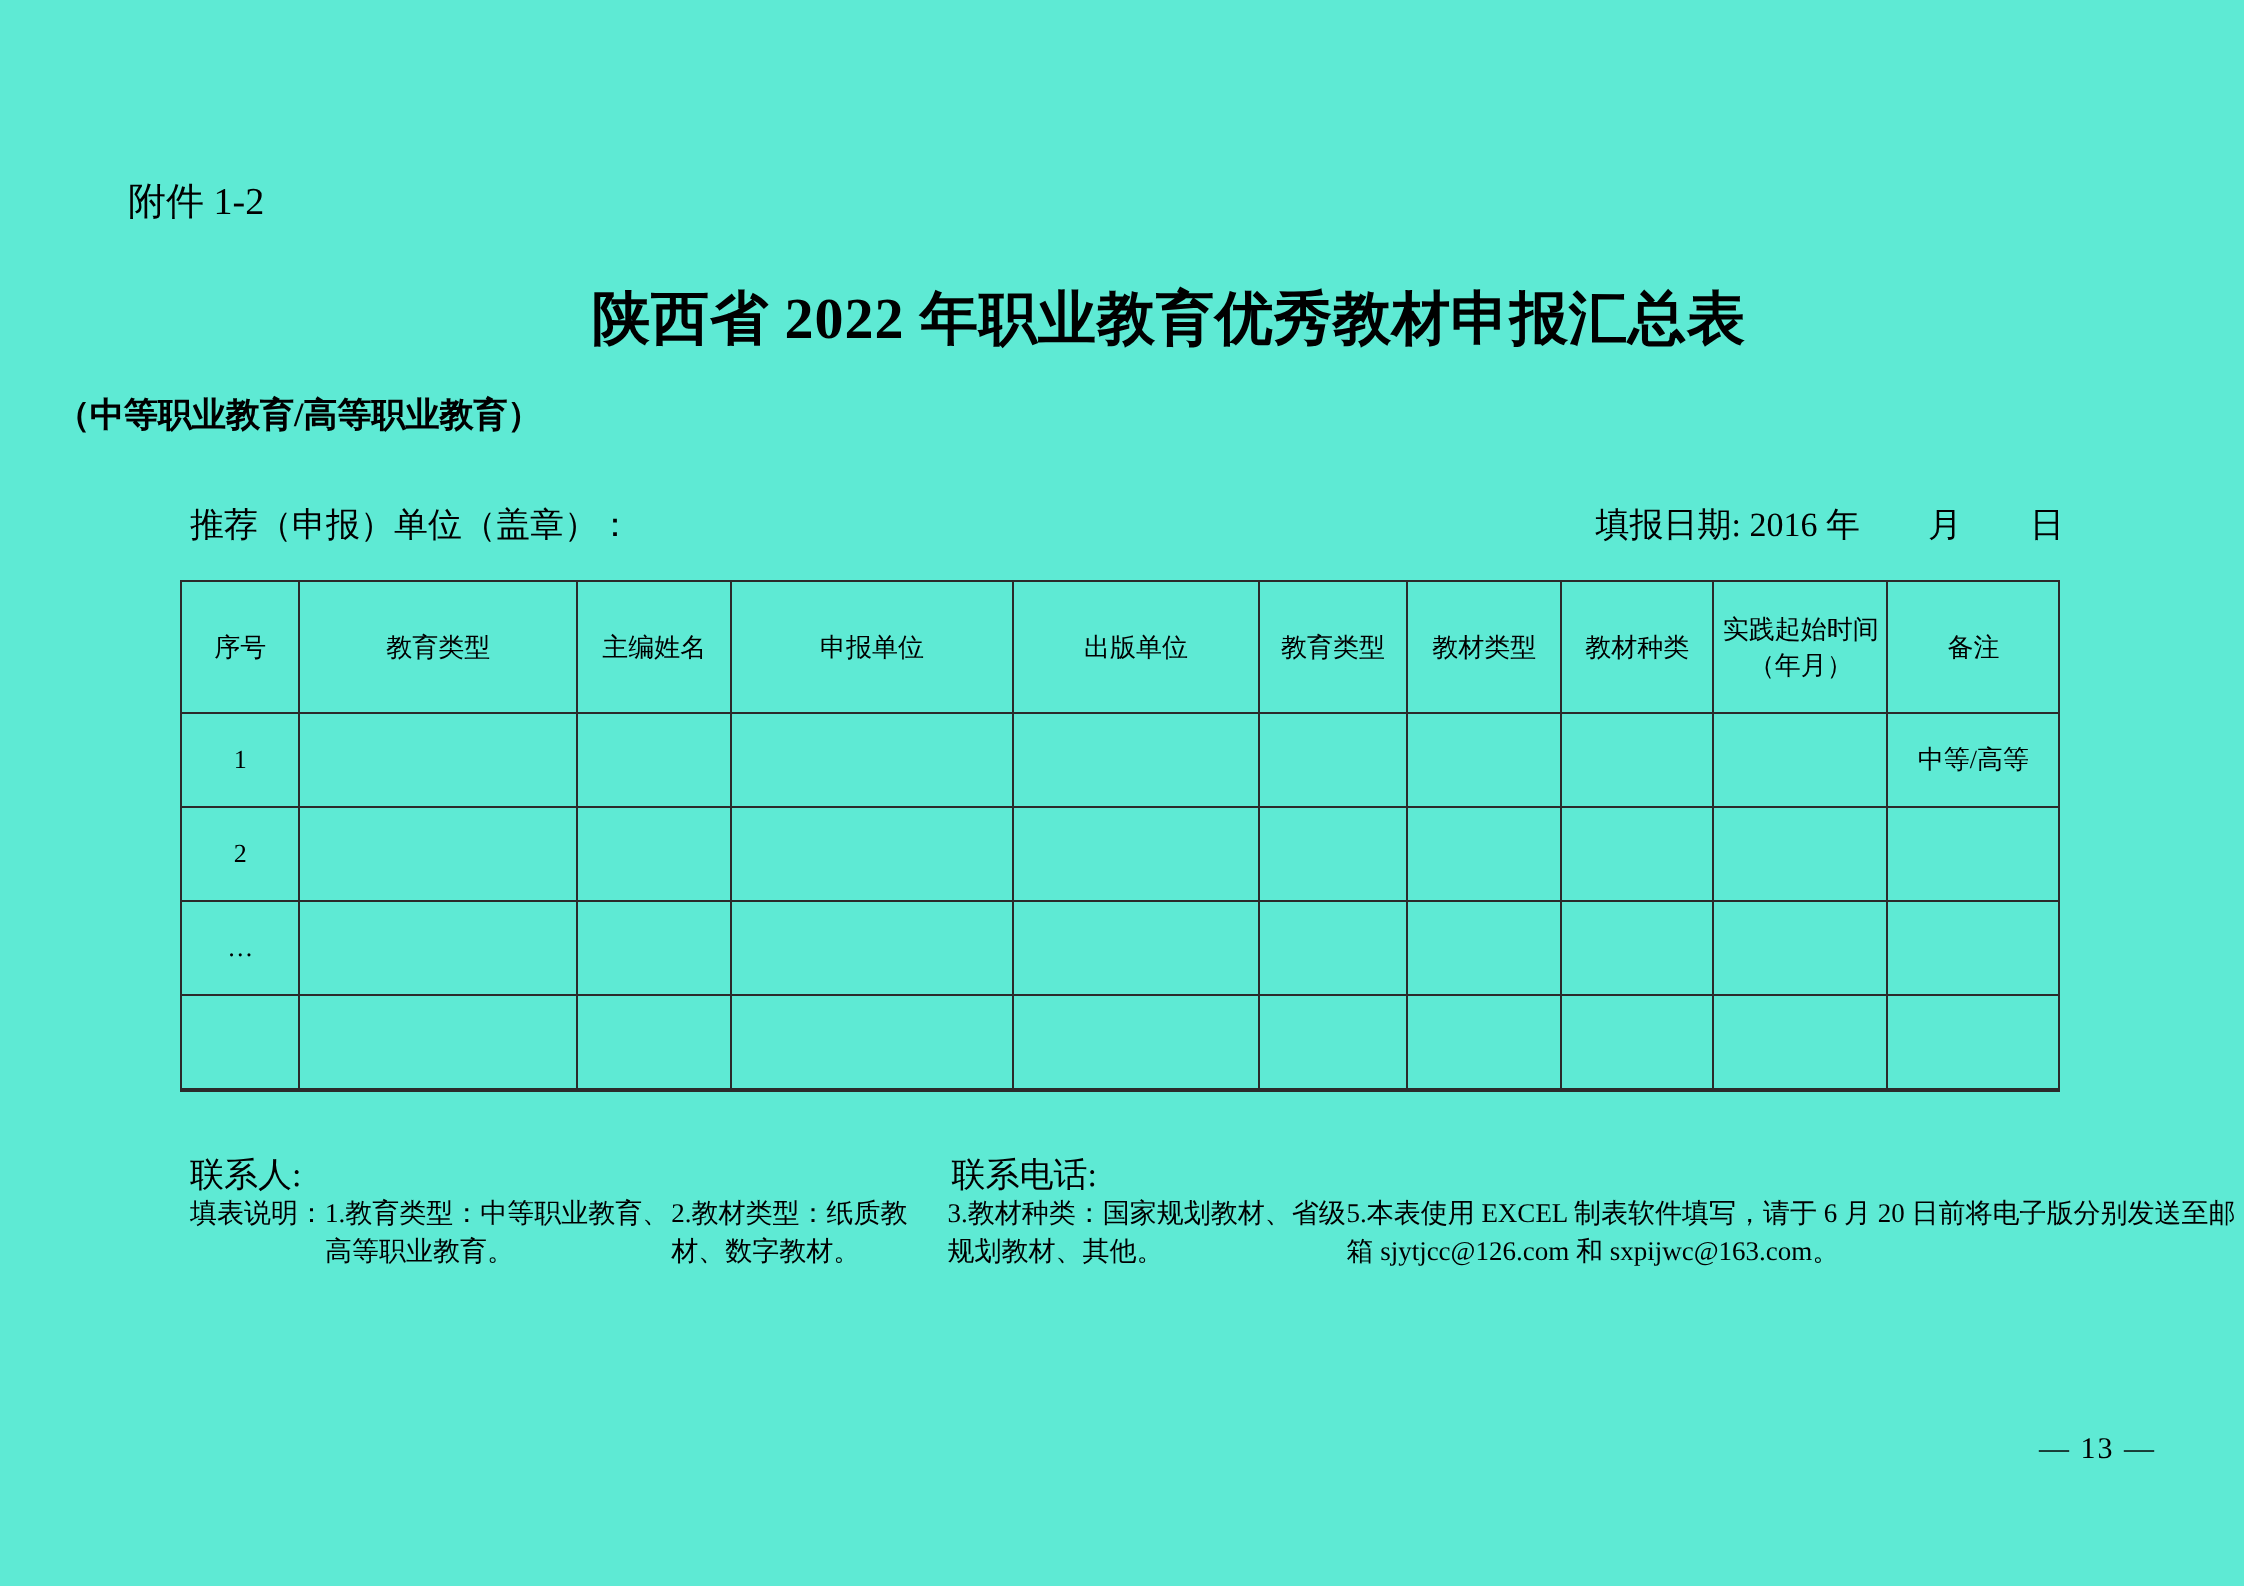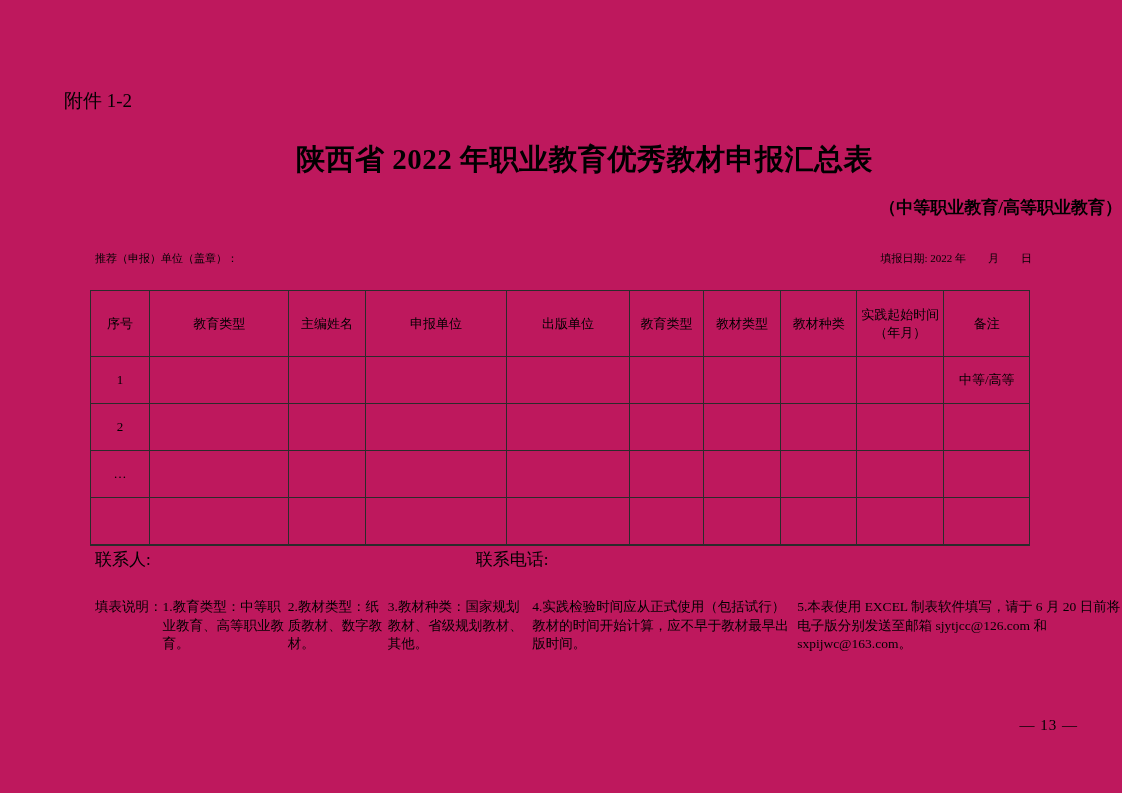--- a/index.html
+++ b/index.html
@@ -1,65 +1,65 @@
 <!DOCTYPE html>
 <html><head>
 <meta charset="utf-8">
 <style>
   * { margin:0; padding:0; box-sizing:border-box; }
   html,body { background:#ffffff; }
   .page {
     position:relative;
     width:1122px; height:793px;
-    background:#be185d;
+    background:#5eead4;
     font-family:"Liberation Serif","DejaVu Serif",serif;
     color:#000;
     overflow:hidden;
   }
   .attachment {
     position:absolute; left:64px; top:88px;
     font-size:19px;
   }
   .title {
     position:absolute; left:0; right:0; top:140px;
     text-align:center;
     font-size:29px; font-weight:bold;
     letter-spacing:0.5px;
     padding-left:47px;
   }
   .subtitle {
     position:absolute; left:0; right:0; top:196px;
-    text-align:right;
+    text-align:left;
     font-size:17px; font-weight:bold;margin-left:28px;
   }
   .info-row {
     position:absolute; left:95px; right:90px; top:251px;
     display:flex; justify-content:space-between;
-    font-size:11px;
+    font-size:17px;
   }
   .info-row .pre { white-space:pre; }
   table.main {
     position:absolute; left:90px; top:290px;
     width:940px;
     border-collapse:collapse;
     table-layout:fixed;
     border-radius:29px;
   }
   table.main th, table.main td {
     border:1px solid #2b2b2b;
     text-align:center; vertical-align:middle;
     font-size:13px; font-weight:normal;
     padding:2px 3px;
     overflow:hidden;
   }
   table.main { border:1.5px solid #2b2b2b; border-bottom-width:2px; }
   table.main tr.hdr { height:66px; }
   table.main tr.body { height:47px; }
   .contact-row {
-    position:absolute; left:95px; top:548px;
+    position:absolute; left:95px; top:576px;
     display:flex; font-size:17px;
   }
   .contact-phone { margin-left:325px; }
   .notes {
     position:absolute; left:83px; top:598px;
     display:flex;
     font-size:13.5px; line-height:18.5px;margin-left:12px;
   }
   .notes .label { white-space:nowrap; }
   .notes .items { display:flex; flex-direction:row; }
@@ -73,21 +73,21 @@
 
 <div class="page">
 
   <div class="attachment">附件 1-2</div>
 
   <div class="title">陕西省 2022 年职业教育优秀教材申报汇总表</div>
   <div class="subtitle">（中等职业教育/高等职业教育）</div>
 
   <div class="info-row">
     <span class="pre">推荐（申报）单位（盖章）：</span>
-    <span class="pre">填报日期: 2022 年        月        日</span>
+    <span class="pre">填报日期: 2016 年        月        日</span>
   </div>
 
   <table class="main">
     <colgroup>
       <col style="width:6.3%">
         <col style="width:14.8%">
         <col style="width:8.2%">
       <col style="width:15.0%">
         <col style="width:13.1%">
         <col style="width:7.9%">
@@ -164,20 +164,19 @@
     <span>联系人:</span>
     <span class="contact-phone">联系电话:</span>
   </div>
 
   <div class="notes">
     <div class="label">填表说明：</div>
     <div class="items">
       <div>1.教育类型：中等职业教育、高等职业教育。</div>
       <div>2.教材类型：纸质教材、数字教材。</div>
       <div>3.教材种类：国家规划教材、省级规划教材、其他。</div>
-      <div>4.实践检验时间应从正式使用（包括试行）教材的时间开始计算，应不早于教材最早出版时间。</div>
       <div>5.本表使用 EXCEL 制表软件填写，请于 6 月 20 日前将电子版分别发送至邮箱 sjytjcc@126.com 和 sxpijwc@163.com。</div>
     </div>
   </div>
 
   <div class="pagenum">— 13 —</div>
 
 </div>
 
 </body></html>

